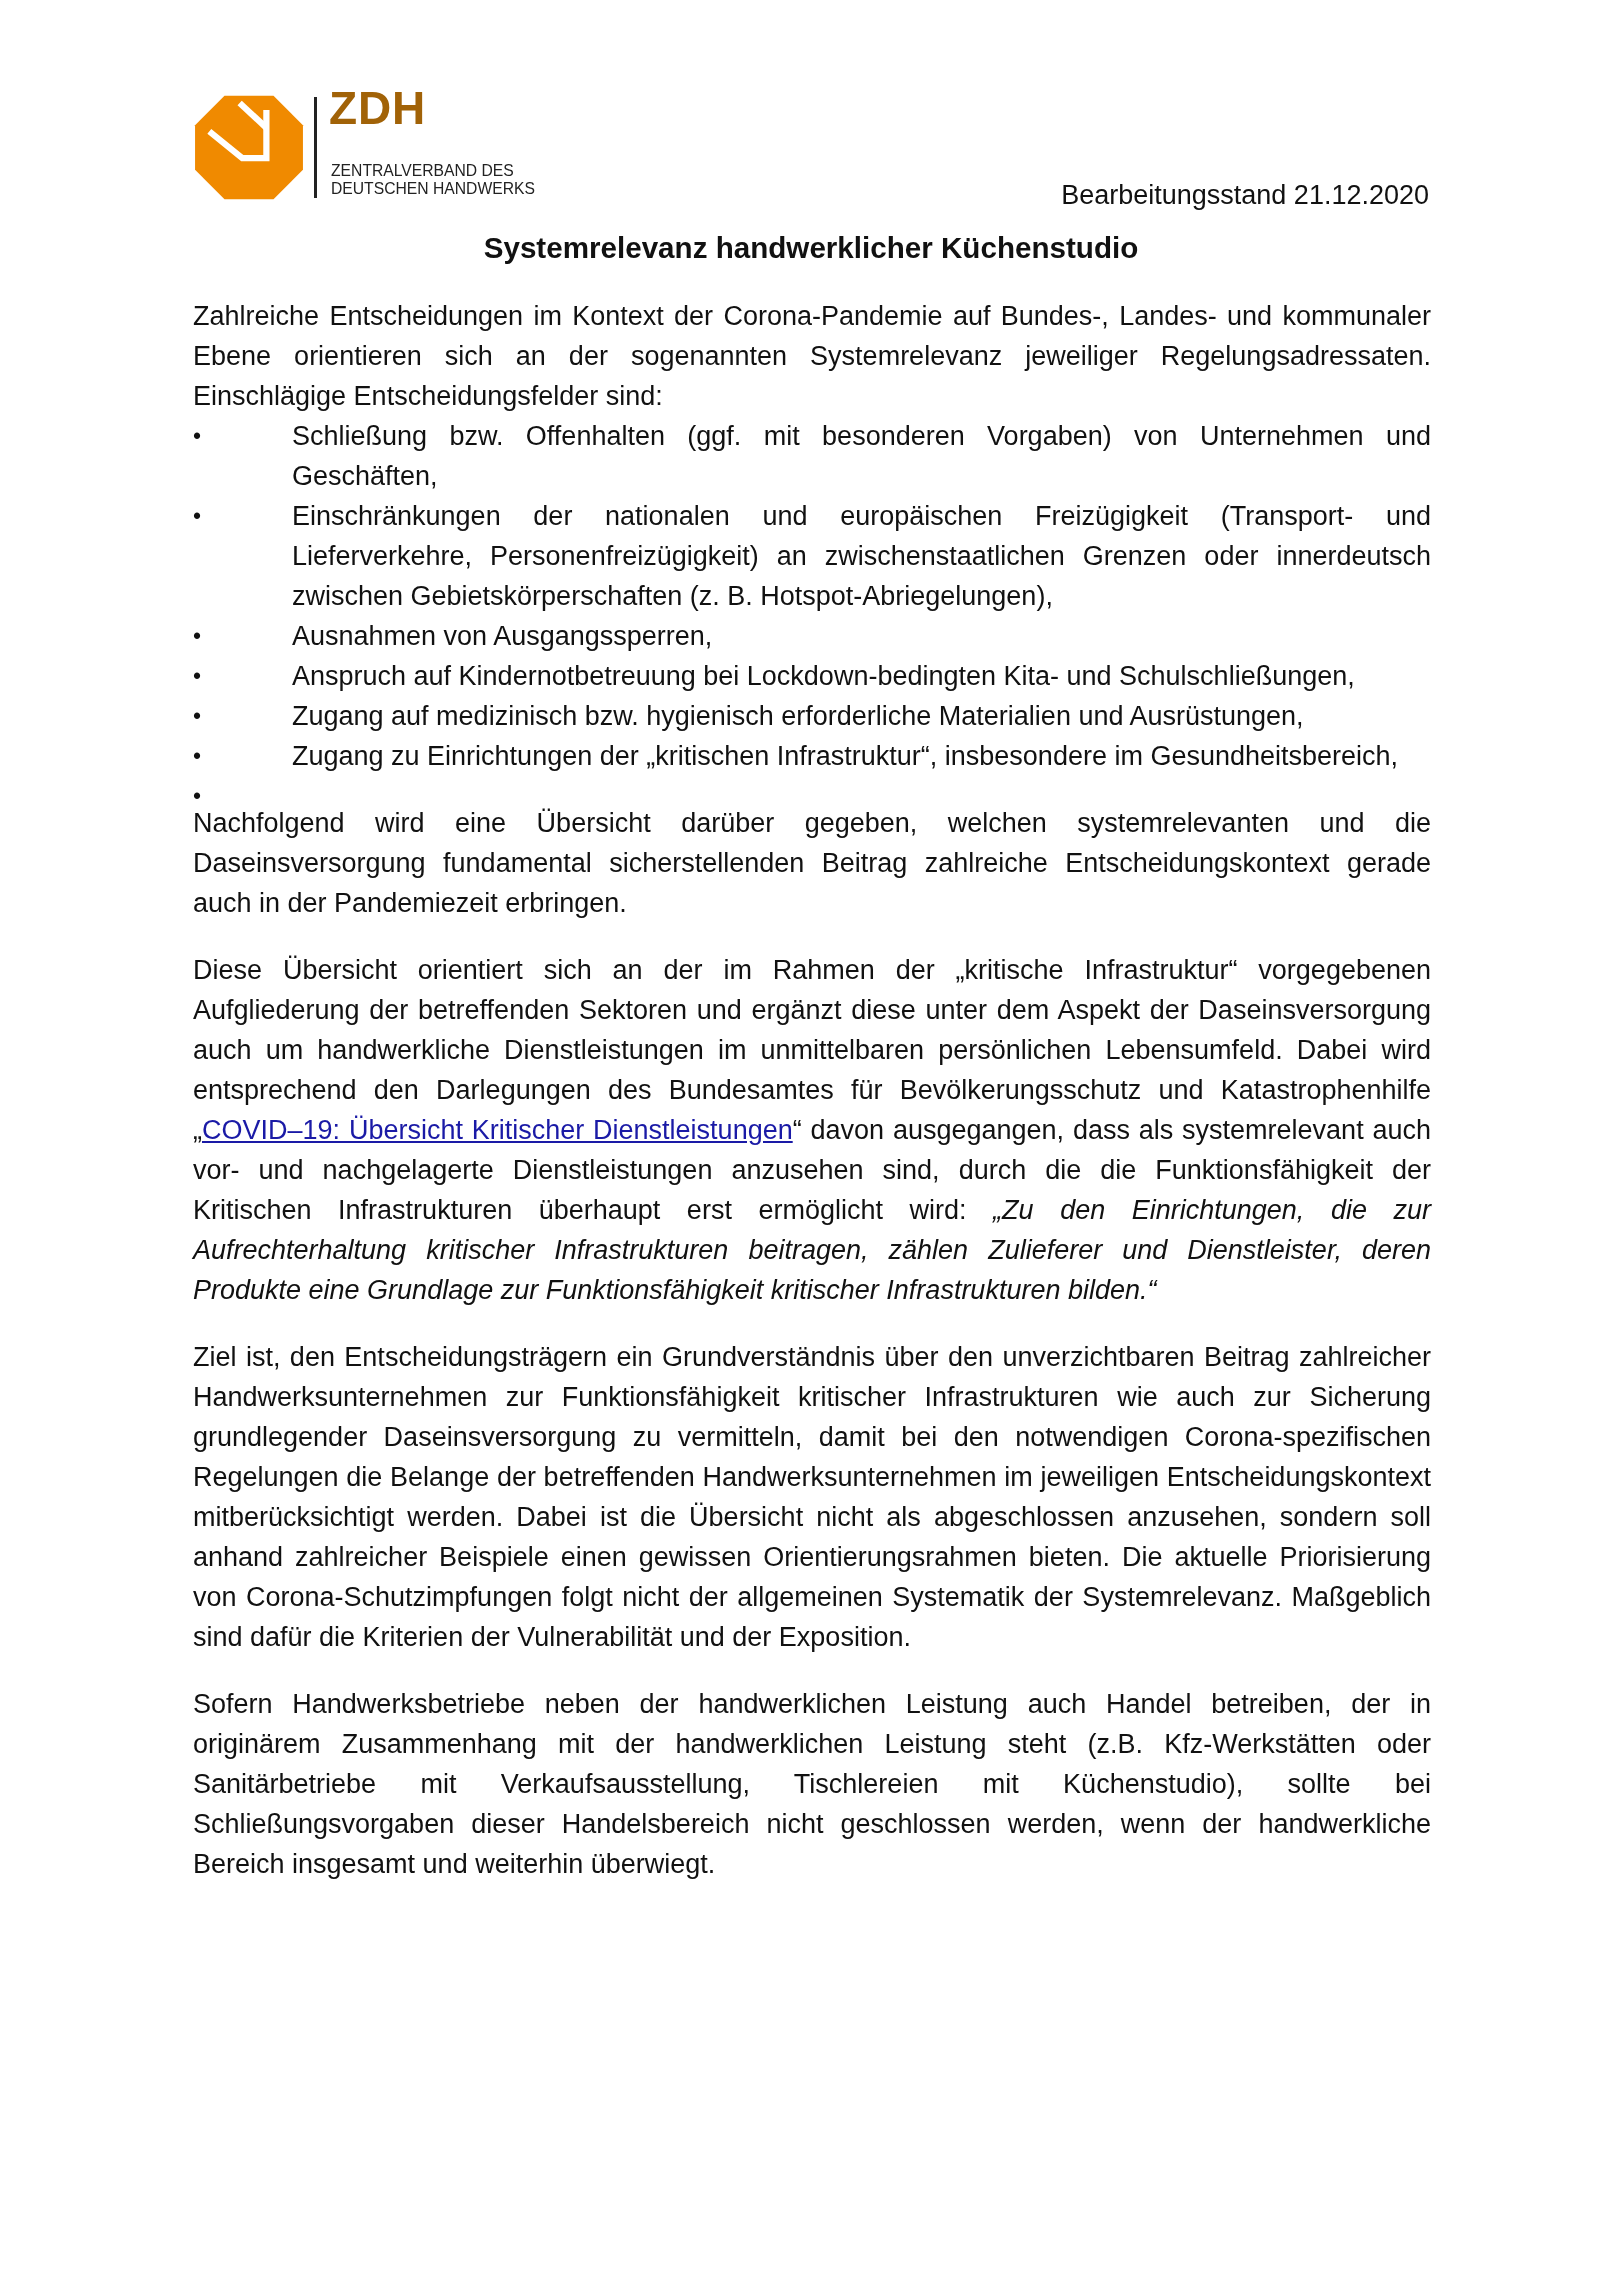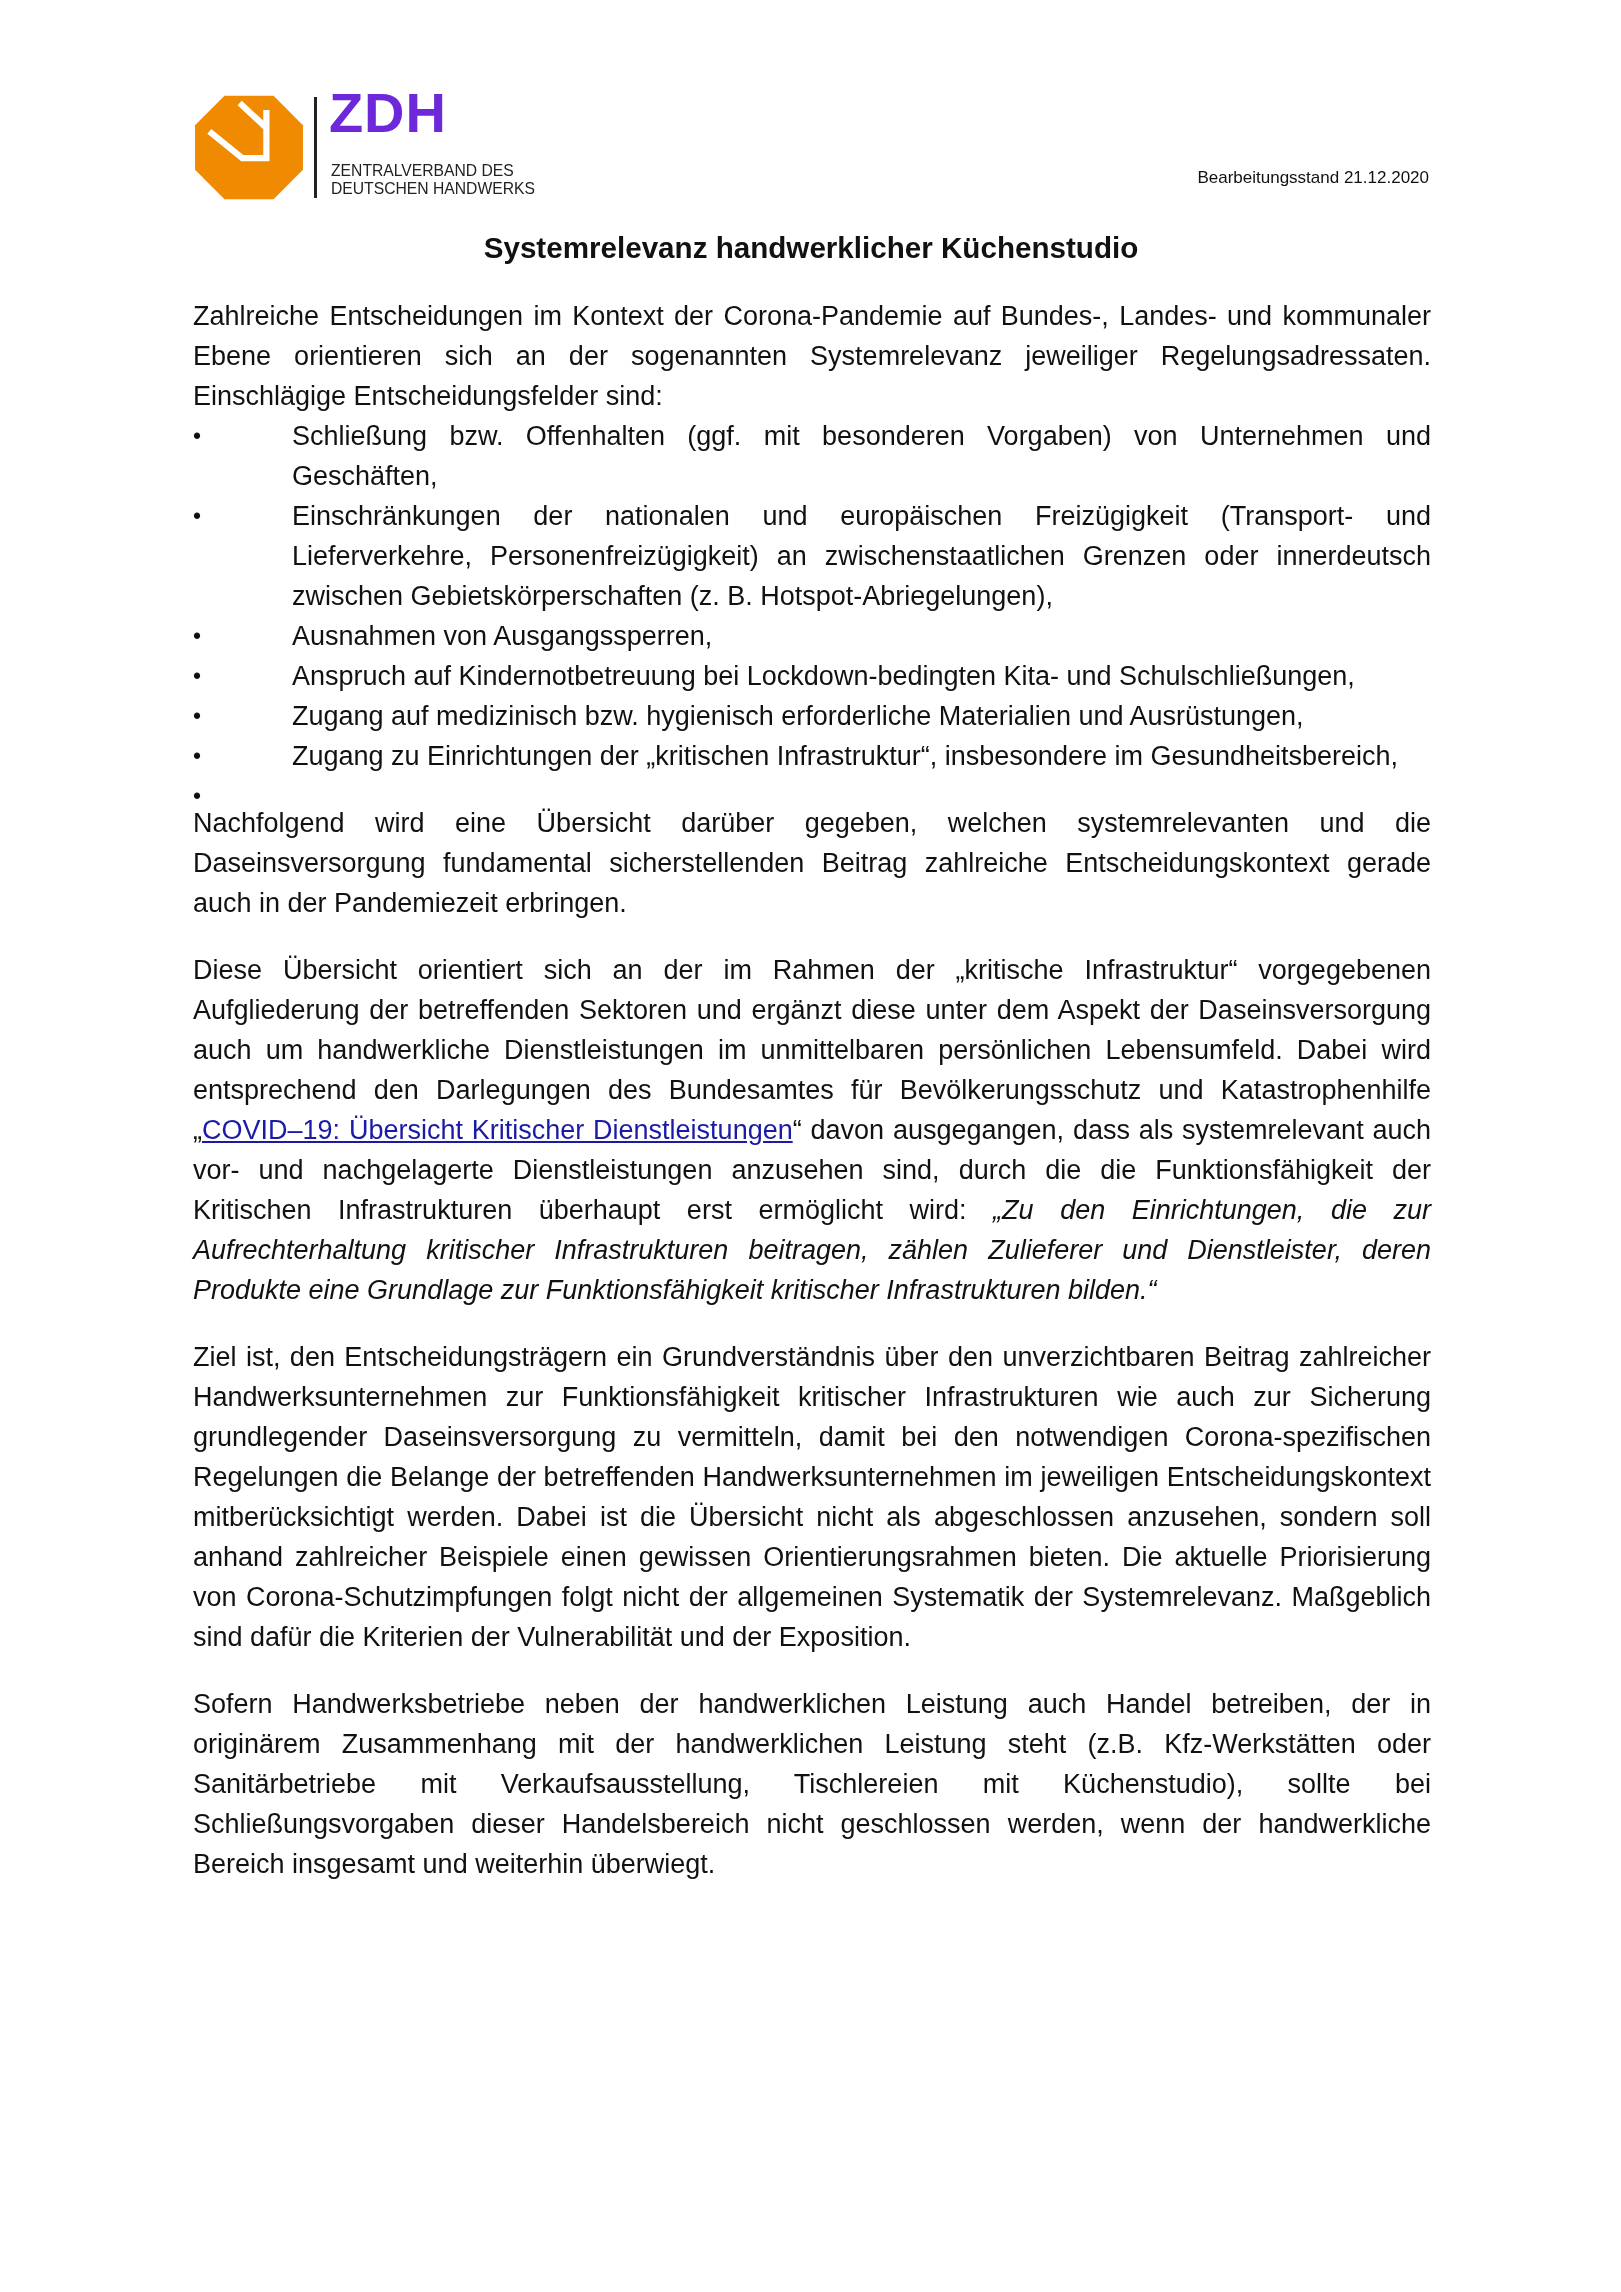--- a/index.html
+++ b/index.html
@@ -1,23 +1,23 @@
 <!DOCTYPE html>
 <html style="font-size:14.3px"><head>
 <meta charset="utf-8">
 <style>
   html, body { margin: 0; padding: 0; background: #ffffff; }
   body { width: 1622px; height: 2293px; position: relative; overflow: hidden;
          font-family: "Liberation Sans", sans-serif; color: #111; }
   .logo { position: absolute; left: 193px; top: 94px; width: 376px; height: 107px; }
   .logo-mark { position: absolute; left: 0; top: 0; width: 112px; height: 107px; }
   .logo-rule { position: absolute; left: 121px; top: 2.7px; width: 2.7px; height: 101px; background: #222; }
-  .logo-zdh { position: absolute; left: 136px; top: -9px; font-size: 56px; font-weight: bold; color: #6d28d9; letter-spacing: 0.9px; line-height: 1; }
+  .logo-zdh { position: absolute; left: 136px; top: -9px; font-size: 46px; font-weight: bold; color: #a16207; letter-spacing: 0.9px; line-height: 1; }
   .logo-sub { position: absolute; left: 138px; top: 68px; font-size: 15.7px; color: #222; line-height: 18px; white-space: nowrap; }
-  .stand { position: absolute; right: 193px; top: 168px; font-size: 17px; color: #111; }
+  .stand { position: absolute; right: 193px; top: 180px; font-size: 27px; color: #111; }
   .title { position: absolute; left: 0; width: 1622px; top: 231px; text-align: center; font-size: 29.6px; font-weight: bold; }
   .content { position: absolute; left: 193px; width: 1238px; top: 296px; font-size: 27px; line-height: 40px; }
   .content p { margin: 0; text-align: justify; hyphens: manual; }
   .content p.gap { margin-top: 27px; }
   ul.bullets { list-style: none; margin: 0; padding: 0; }
   ul.bullets li { position: relative; padding-left: 99px; text-align: justify; }
   ul.bullets li .bullet { position: absolute; left: 0; top: 0; font-size: 23px; }
   a.link { color: #1a1aa6; text-decoration: underline; }
   .quote { font-style: italic; }
 </style>

